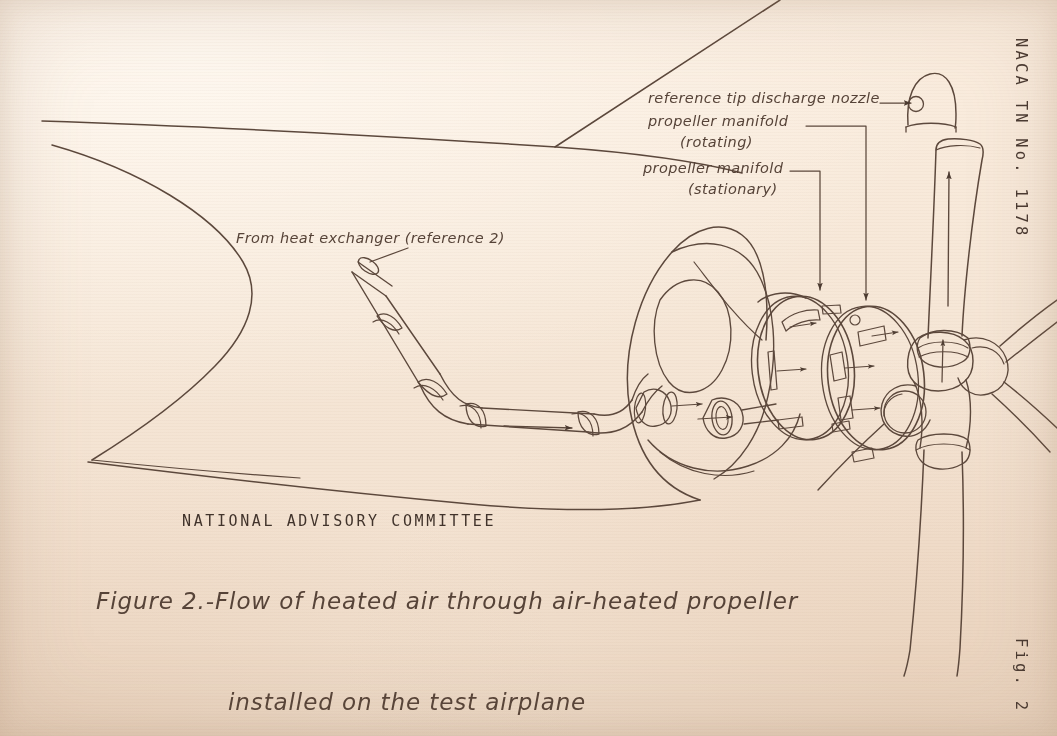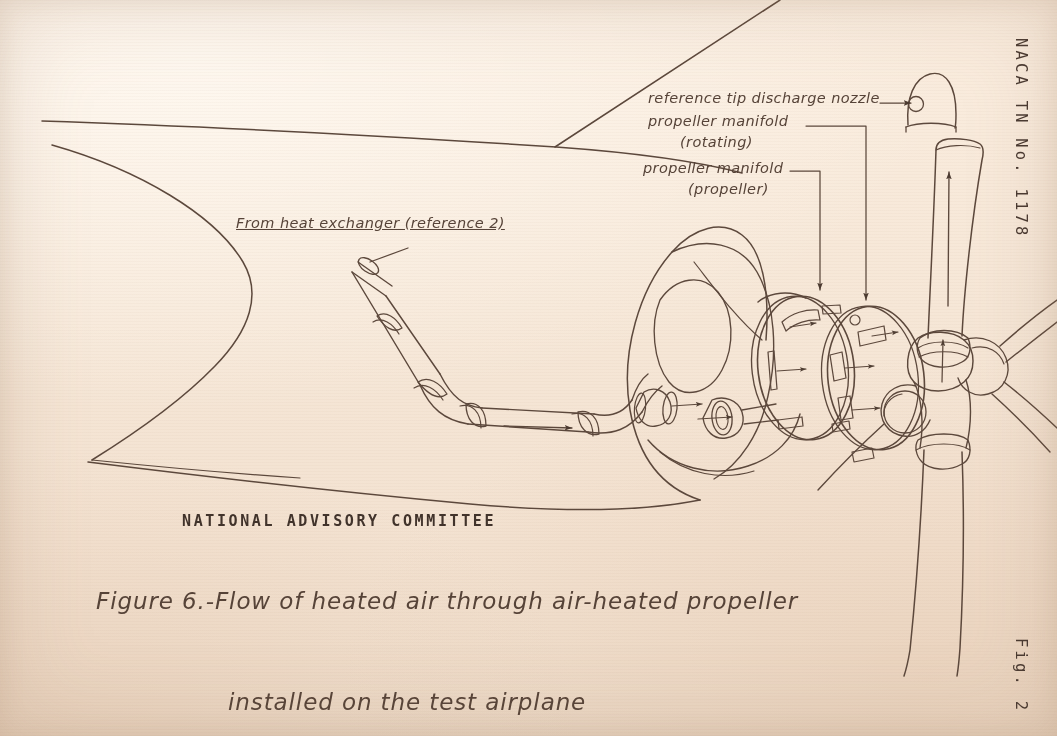--- a/index.html
+++ b/index.html
@@ -39,21 +39,21 @@
   .script{
     font-family:"DejaVu Sans", sans-serif;
     font-style:italic;
     color:#564338;
     letter-spacing:.4px;
   }
   .annot{font-size:14.5px;}
   .caption{font-size:23px;letter-spacing:.9px;}
   .typed{
     font-family:"DejaVu Sans Mono", monospace;
-    font-size:15px;letter-spacing:2.6px;color:#41332b;font-weight:bold;
+    font-size:15px;letter-spacing:2.6px;color:#41332b;
   }
   .margin-v{
     font-family:"DejaVu Sans Mono", monospace;
     font-size:15.5px;letter-spacing:3.2px;color:#473830;
     transform-origin:0 0;
   }
 </style>
 </head>
 <body>
 
@@ -309,33 +309,33 @@
       </g>
       <g marker-end="url(#ah)">
         <path d="M790,171 L820,171 L820,290" stroke-width="1.25"></path>
       </g>
       <g>
         <path d="M408,248 L370,262" stroke-width="1.25"></path>
       </g>
     </g>
   </svg>
 
-  <div class="txt script annot" style="left:236px;top:215px;text-decoration:underline;">From heat exchanger (reference 2)</div>
+  <div class="txt script annot" style="left:236px;top:230px;">From heat exchanger (reference 2)</div>
 
   <div class="txt script annot" style="left:648px;top:90px;">reference tip discharge nozzle</div>
 
   <div class="txt script annot" style="left:648px;top:113px;">propeller manifold</div>
   <div class="txt script annot" style="left:680px;top:134px;">(rotating)</div>
 
   <div class="txt script annot" style="left:643px;top:160px;">propeller manifold</div>
-  <div class="txt script annot" style="left:688px;top:181px;">(propeller)</div>
+  <div class="txt script annot" style="left:688px;top:181px;">(stationary)</div>
 
   <div class="txt typed" style="left:182px;top:512px;">NATIONAL ADVISORY COMMITTEE</div>
 
-  <div class="txt script caption" style="left:96px;top:588px;">Figure 6.-Flow of heated air through air-heated propeller</div>
+  <div class="txt script caption" style="left:96px;top:588px;">Figure 2.-Flow of heated air through air-heated propeller</div>
   <div class="txt script caption" style="left:228px;top:645px;margin-top:44px;">installed on the test airplane</div>
 
   <div class="txt margin-v" style="left:1030px;top:38px;transform:rotate(90deg);">NACA TN No. 1178</div>
 
   <div class="txt margin-v" style="left:1030px;top:638px;transform:rotate(90deg);">Fig. 2</div>
 
   <div id="vignette"></div>
 </div>
 
 </body></html>

